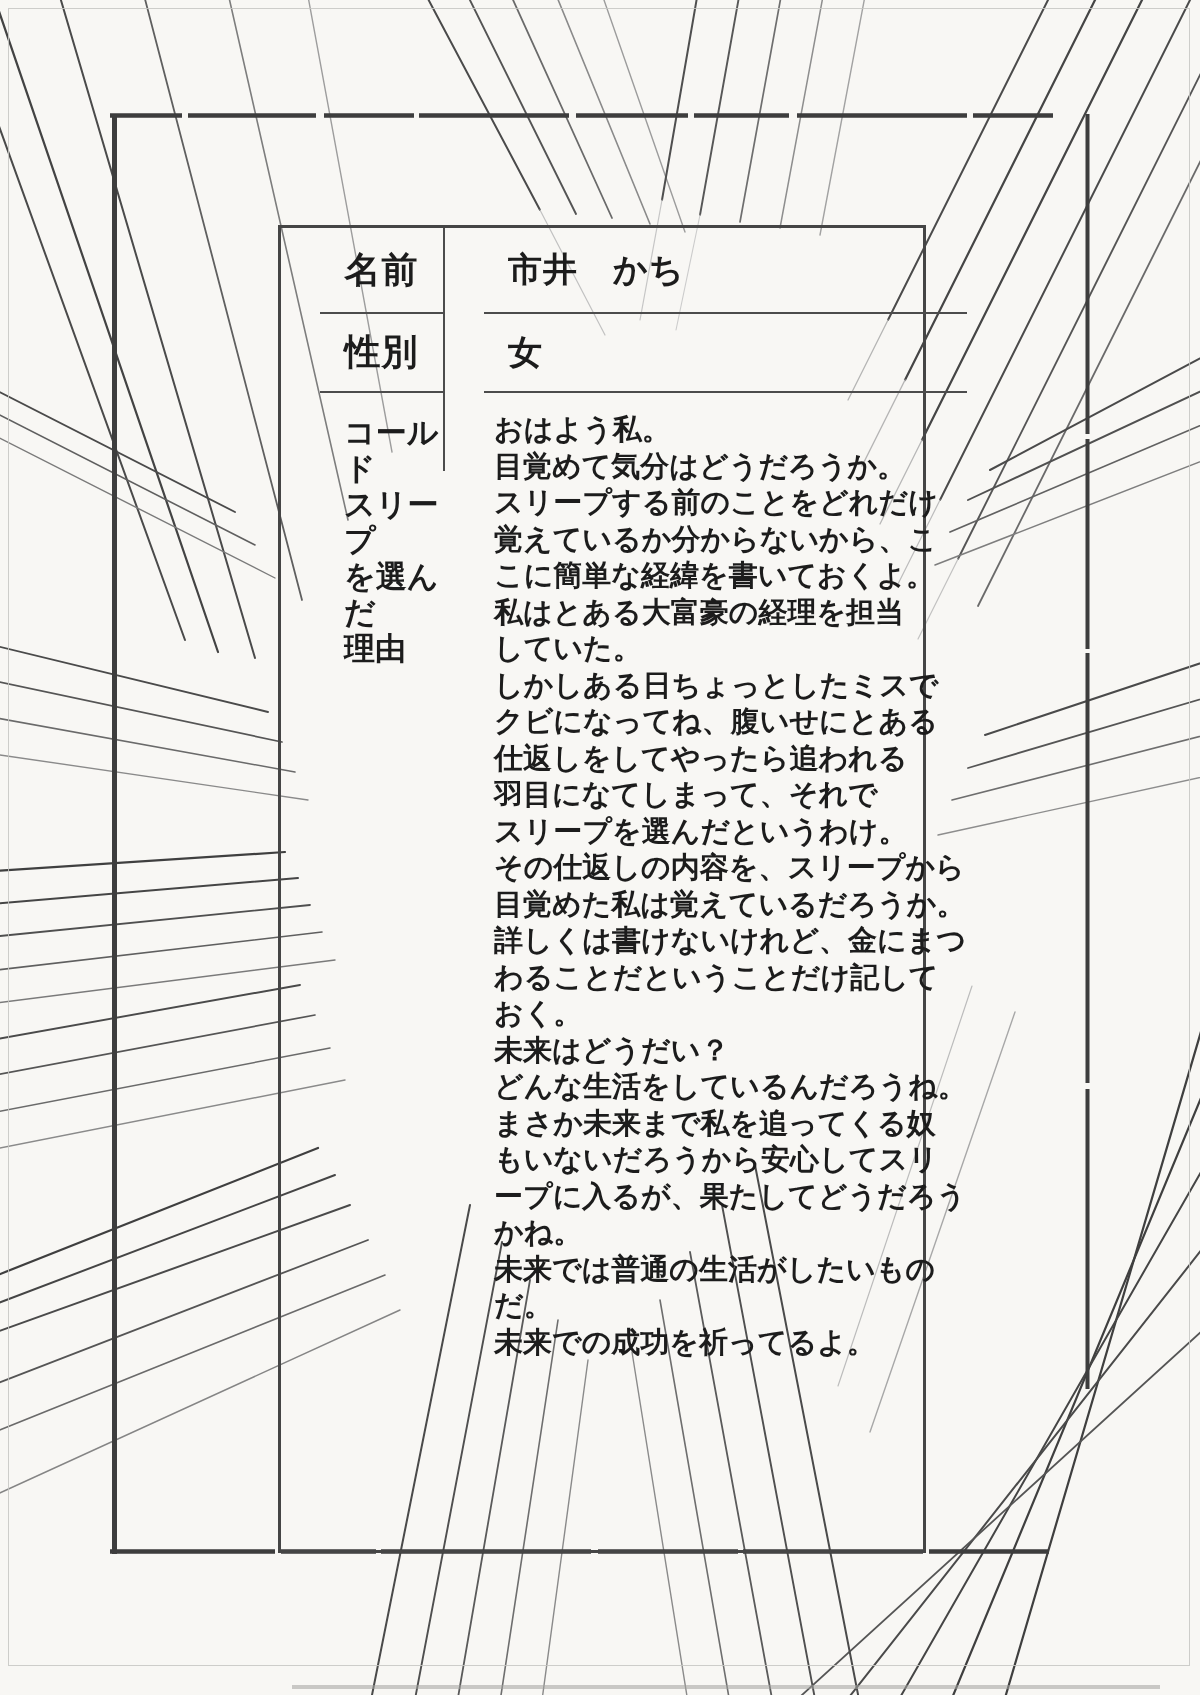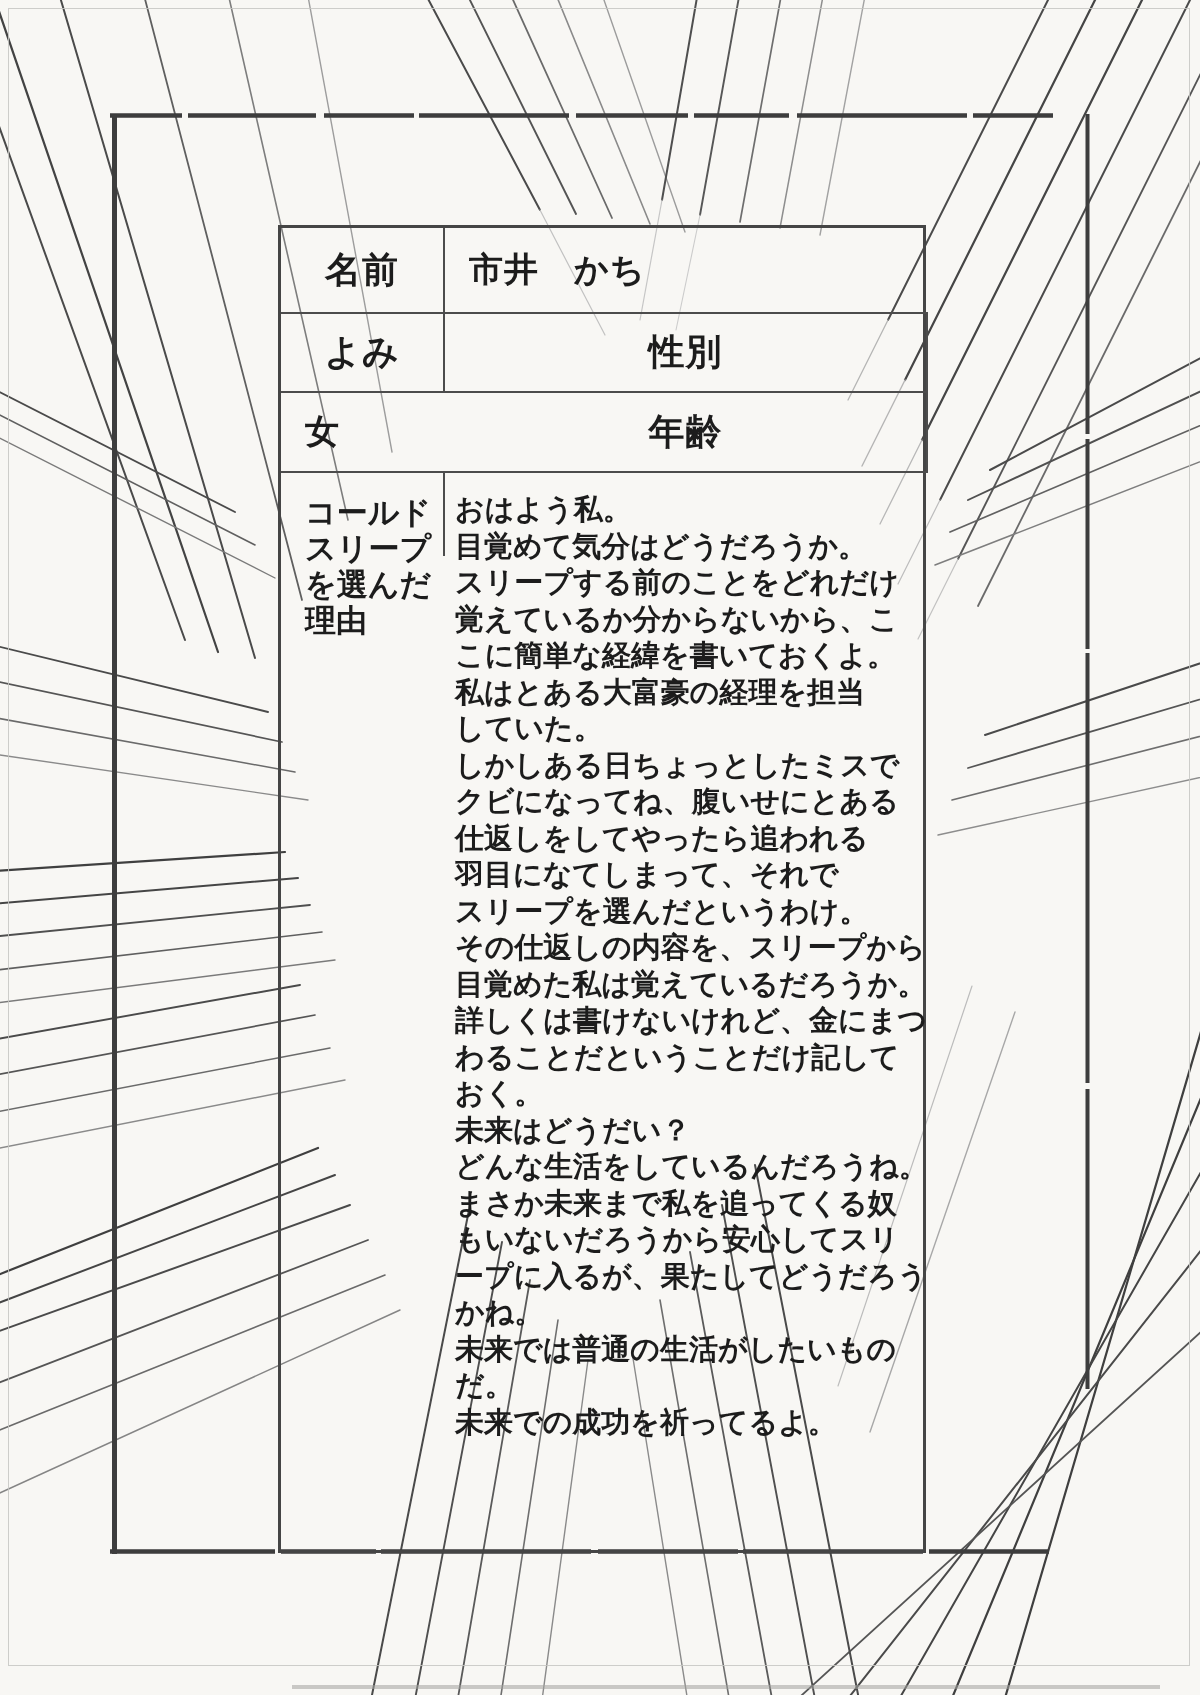--- a/index.html
+++ b/index.html
@@ -19,21 +19,21 @@
     background:#a2a29e;opacity:.55;
   }
   
   .profile-table{
     position:absolute;left:278px;top:225px;width:648px;height:1328px;
     display:grid;grid-template-columns:164px 1fr;
     grid-template-rows:84px 79px 80px 85px 1fr;
     border:3px solid #454545;box-sizing:border-box;
     background:transparent;
   }
-  .cell{box-sizing:border-box;background:transparent;}
+  .cell{box-sizing:border-box;background:transparent;margin-left:39px;}
   .cell.lab{
     border-right:2.5px solid #4c4c4c;
     display:flex;align-items:center;justify-content:center;
     font-size:36px;font-weight:700;letter-spacing:1px;
   }
   .cell.val{
     display:flex;align-items:center;
     padding-left:24px;font-size:34px;font-weight:700;letter-spacing:1px;
     white-space:pre;
   }
@@ -144,26 +144,24 @@
     </g>
   </svg>
 
   <div class="scan-border"></div>
   <div class="scan-smudge"></div>
 
   <div class="profile-table">
     <div class="cell lab">名前</div>
     <div class="cell val">市井　かち</div>
 
-    <div class="cell lab row2" style="border-top:2.5px solid #4c4c4c">よみ</div>
 
     <div class="cell lab" style="border-top:2.5px solid #4c4c4c">性別</div>
     <div class="cell val" style="border-top:2.5px solid #4c4c4c">女</div>
 
-    <div class="cell lab" style="border-top:2.5px solid #4c4c4c">年齢</div>
 
     <div class="cell reason-lab">コールド
 スリープ
 を選んだ
 理由</div>
     <div class="cell reason-val">おはよう私。
 目覚めて気分はどうだろうか。
 スリープする前のことをどれだけ
 覚えているか分からないから、こ
 こに簡単な経緯を書いておくよ。

